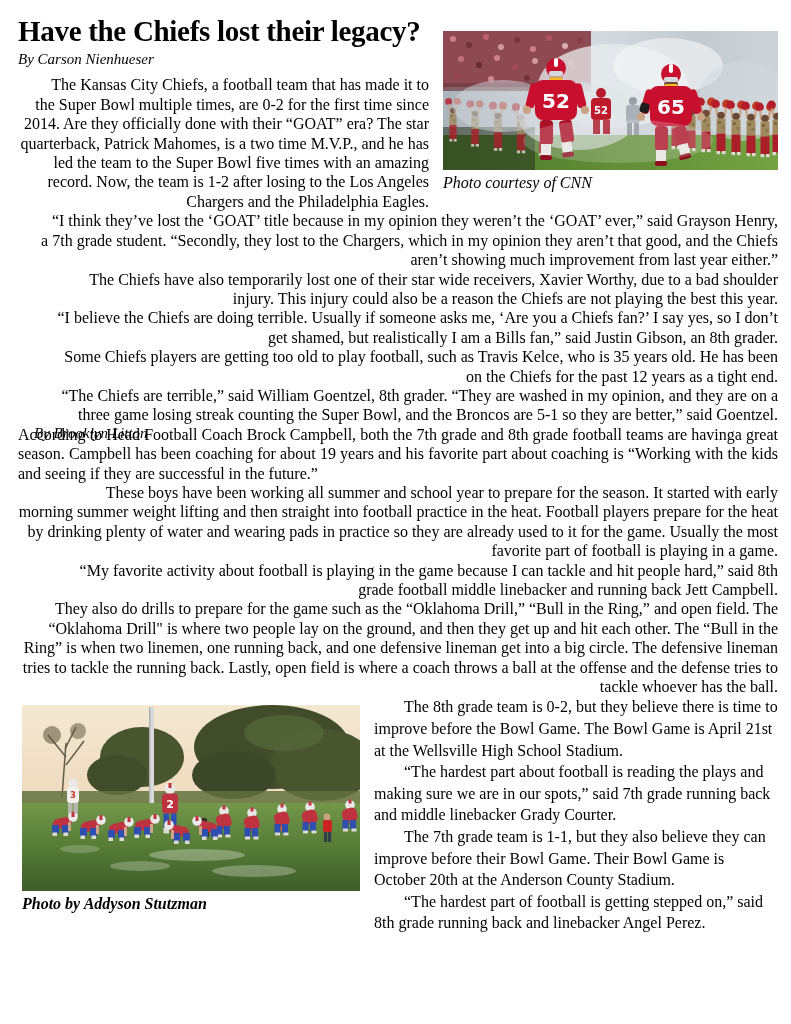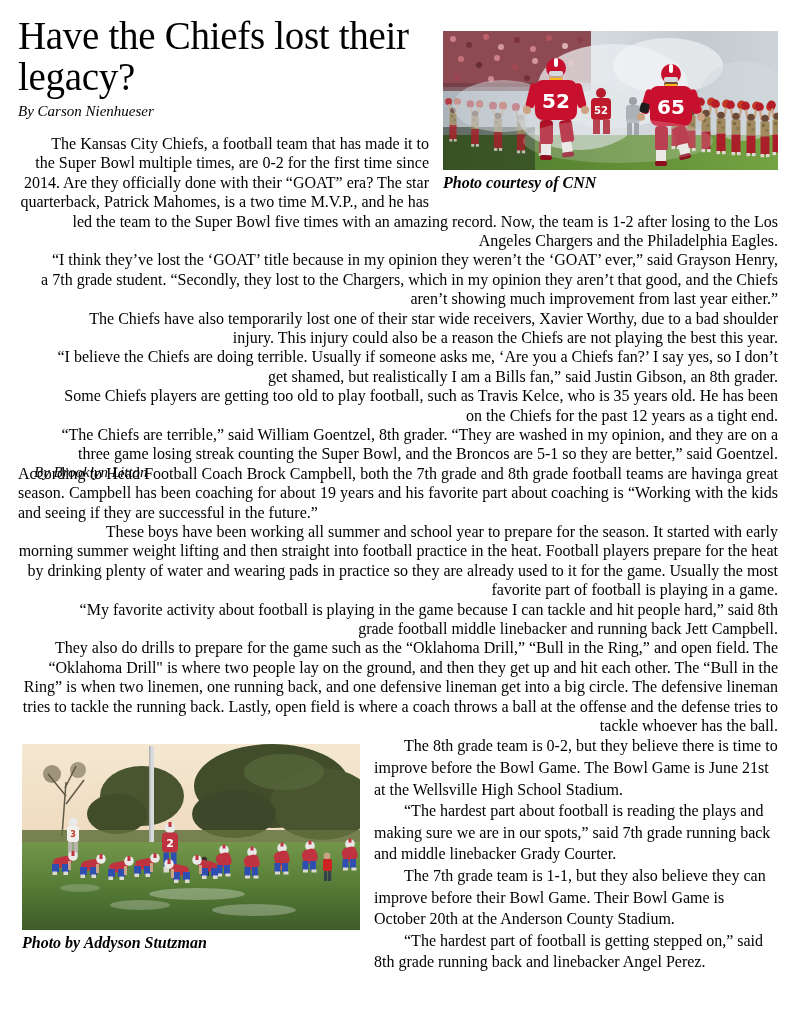--- a/index.html
+++ b/index.html
@@ -5,30 +5,30 @@
   html,body { margin:0; padding:0; }
   body {
     width:791px; height:1024px; background:#ffffff; color:#000;
     font-family:"Liberation Serif", serif; overflow:hidden;
   }
   .page { padding:12px 13px 0 18px; }
   article { display:block; }
 
   
   .h1-a1 {
-    font-size:39px; font-weight:normal; margin:4px 0 5px 0;
+    font-size:29px; font-weight:bold; margin:4px 0 5px 0;
     letter-spacing:-0.3px; line-height:1.05;
   }
-  .byline { font-style:italic; font-size:15px; margin:0 0 14px 0; }
+  .byline { font-style:italic; font-size:15px; margin:0 0 7px 0; }
   p.body {
     font-size:16px; line-height:19.4px; margin:0; text-indent:30px;text-align:right;
   }
   .fig-right { float:right; width:335px; margin:15px 0 2px 14px; }
   .fig-right svg, .fig-left svg { display:block; }
-  figcaption { font-style:italic; font-size:16px; margin-top:4px; line-height:1.1;font-weight:bold; }
+  figcaption { font-style:italic; font-size:16px; margin-top:4px; line-height:1.1; }
 
   
   .h1-a2 {
     font-size:40px; font-weight:bold; margin:24px 0 14px 0;
     letter-spacing:-0.5px; white-space:nowrap; line-height:1.05;
   }
   .lede-wrap { position:relative; }
   .byline-overlap {
     position:absolute; top:0; left:0; font-style:italic; font-size:15px;
     pointer-events:none;
@@ -329,20 +329,20 @@
         <g transform="translate(196,108) scale(-1,1)">
             <use href="#crouch"></use>
           </g>
         <g transform="translate(168,112) scale(-1,1)">
             <use href="#crouch"></use>
           </g>
       </svg>
       <figcaption class="cap-bold">Photo by Addyson Stutzman</figcaption>
     </figure>
 
-    <p class="rightcol">The 8th grade team is 0-2, but they believe there is time to improve before the Bowl Game. The Bowl Game is June 21st at the Wellsville High School Stadium.</p>
+    <p class="rightcol">The 8th grade team is 0-2, but they believe there is time to improve before the Bowl Game. The Bowl Game is April 21st at the Wellsville High School Stadium.</p>
     <p class="rightcol">“The hardest part about football is reading the plays and making sure we are in our spots,” said 7th grade running back and middle linebacker Grady Courter.</p>
     <p class="rightcol">The 7th grade team is 1-1, but they also believe they can improve before their Bowl Game. Their Bowl Game is October 20th at the Anderson County Stadium.</p>
     <p class="rightcol">“The hardest part of football is getting stepped on,” said 8th grade running back and linebacker Angel Perez.</p>
     <div class="clear"></div>
   </article>
 
 </div>
 
 </body></html>

